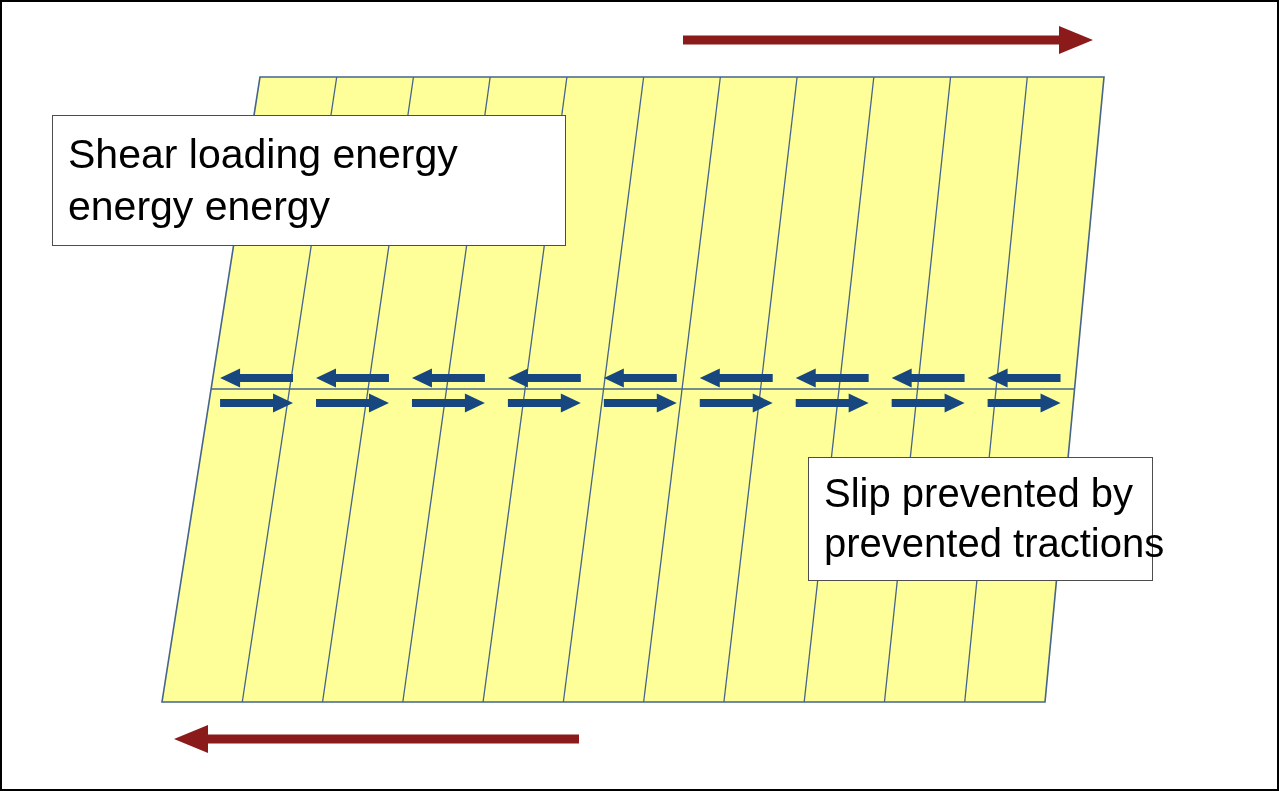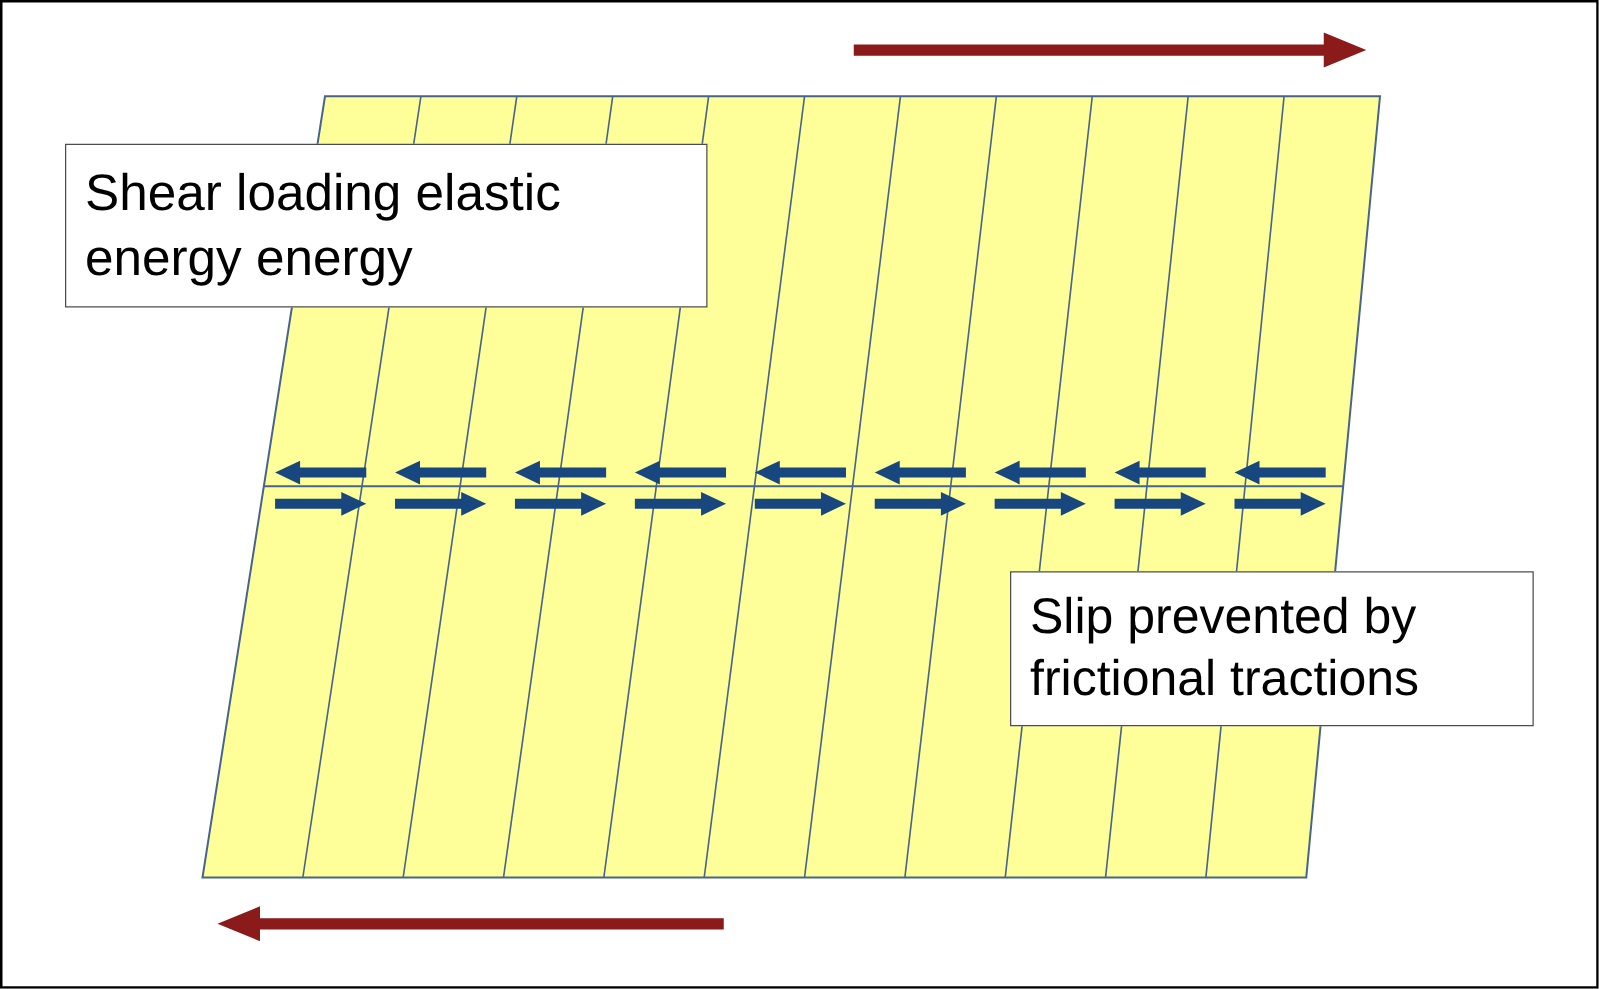--- a/index.html
+++ b/index.html
@@ -36,21 +36,21 @@
   #label-shear {
     left: 50px;
     top: 113px;
     width: 514px;
     height: 131px;
     font-size: 41px;
   }
   #label-slip {
     left: 806px;
     top: 455px;
-    width: 419px;
+    width: 345px;
     height: 124px;
     font-size: 40px;
     line-height: 50px;
     padding-top: 10px;
   }
 </style>
 </head>
 <body>
 
 <div id="canvas">
@@ -84,22 +84,22 @@
       <polygon points="793.7242666666666,397 846.6652444444444,397 846.6652444444444,391.5 866.6652444444444,401 846.6652444444444,410.5 846.6652444444444,405 793.7242666666666,405" fill="#17477E"></polygon>
       <polygon points="962.6062222222222,372 909.6652444444444,372 909.6652444444444,366.5 889.6652444444444,376 909.6652444444444,385.5 909.6652444444444,380 962.6062222222222,380" fill="#17477E"></polygon>
       <polygon points="889.6652444444444,397 942.6062222222222,397 942.6062222222222,391.5 962.6062222222222,401 942.6062222222222,410.5 942.6062222222222,405 889.6652444444444,405" fill="#17477E"></polygon>
       <polygon points="1058.5472,372 1005.6062222222222,372 1005.6062222222222,366.5 985.6062222222222,376 1005.6062222222222,385.5 1005.6062222222222,380 1058.5472,380" fill="#17477E"></polygon>
       <polygon points="985.6062222222222,397 1038.5472,397 1038.5472,391.5 1058.5472,401 1038.5472,410.5 1038.5472,405 985.6062222222222,405" fill="#17477E"></polygon>
       <polygon points="681,33.5 1057,33.5 1057,24 1091,38 1057,52 1057,42.5 681,42.5" fill="#8B1A1A"></polygon>
       <polygon points="577,732.5 206,732.5 206,723 172,737 206,751 206,741.5 577,741.5" fill="#8B1A1A"></polygon>
     </svg>
 
   <div class="label-box" id="label-shear">
-    <div>Shear loading elastic</div>
+    <div>Shear loading energy</div>
     <div>energy energy</div>
   </div>
 
   <div class="label-box" id="label-slip">
     <div>Slip prevented by</div>
-    <div>frictional tractions</div>
+    <div>prevented tractions</div>
   </div>
 
 </div>
 
 </body></html>

